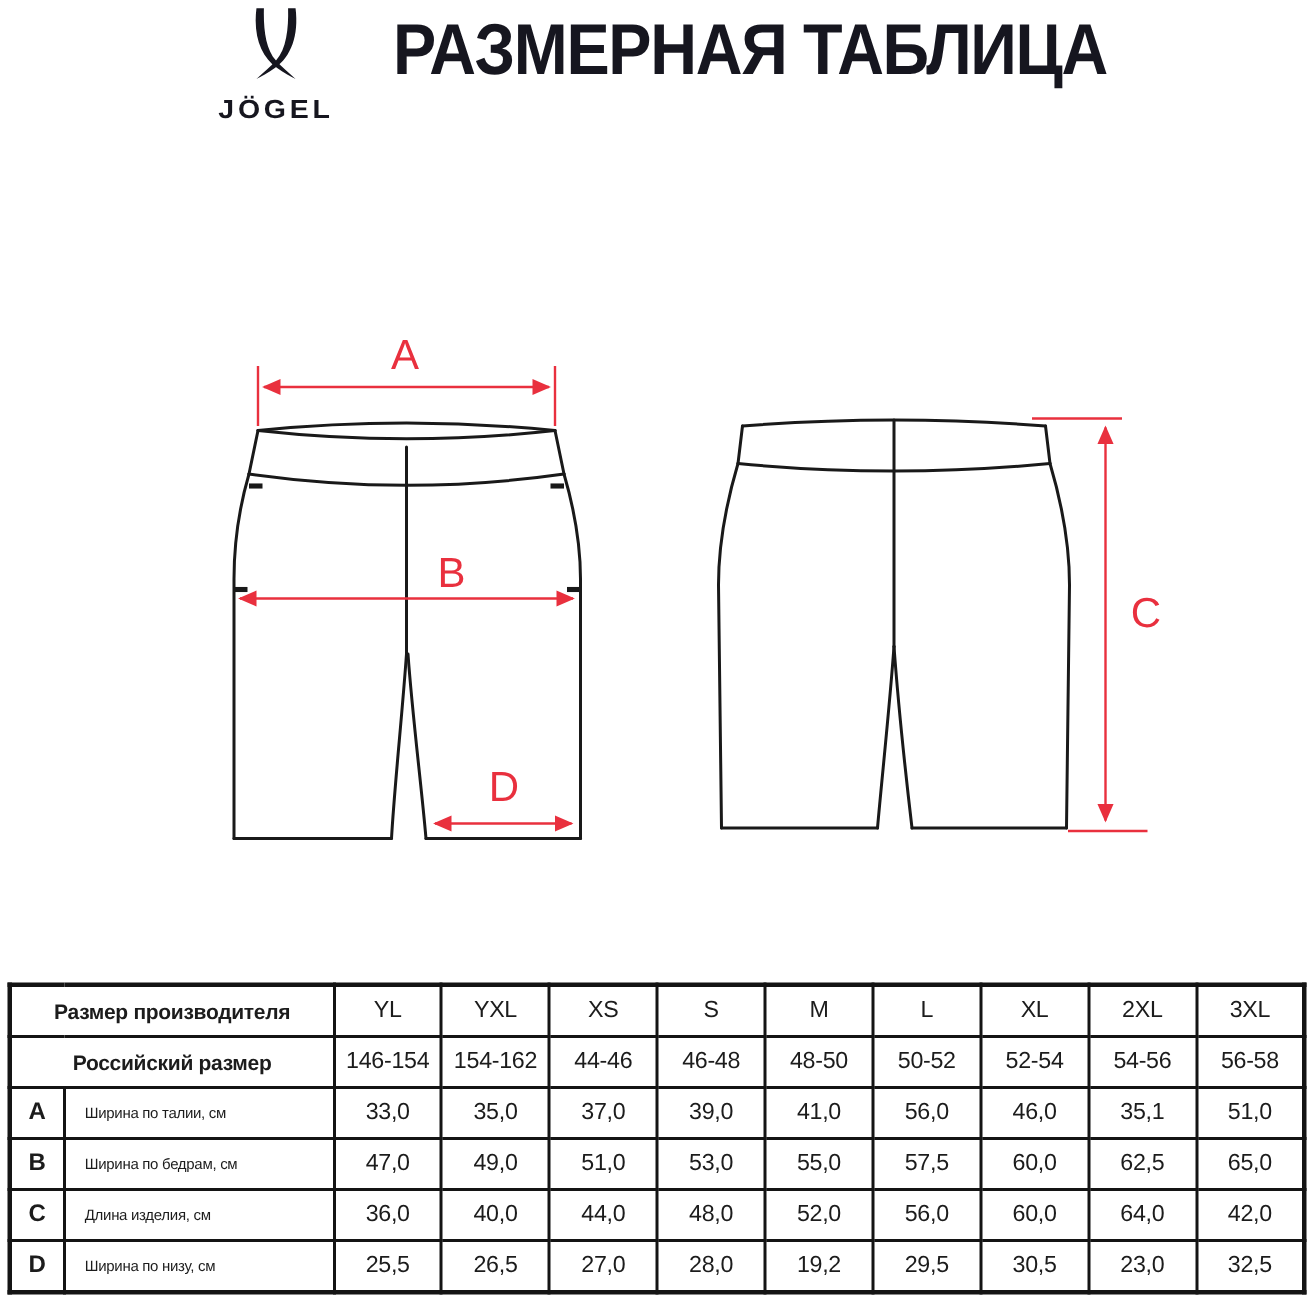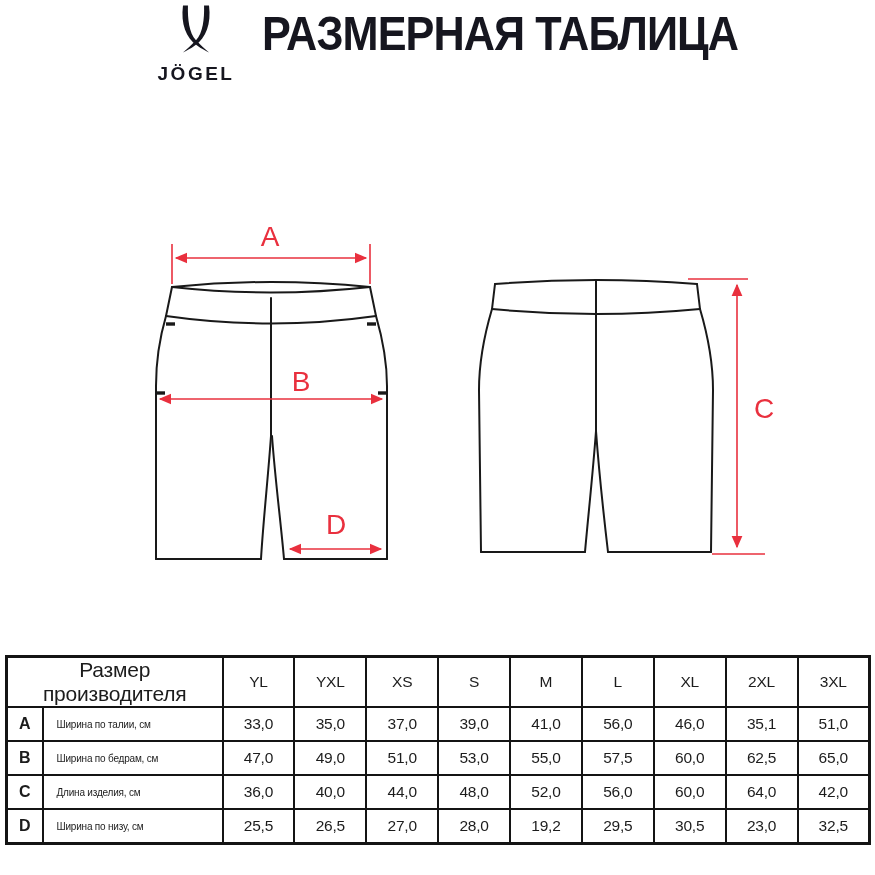--- a/index.html
+++ b/index.html
@@ -1,21 +1,21 @@
 <!DOCTYPE html>
 <html><head>
 <meta charset="utf-8">
 <style>
   html,body{margin:0;padding:0;background:#ffffff;}
   .page{
     position:relative;width:875px;height:875px;background:#ffffff;overflow:hidden;
     font-family:"Liberation Sans","DejaVu Sans",sans-serif;color:#1c1c1c;
   }
   
-  .logo{position:absolute;left:140px;top:2px;width:112px;text-align:center;}
+  .logo{position:absolute;left:128px;top:2px;width:112px;text-align:center;}
   .logo-mark{display:block;margin:0 auto;width:46px;height:56px;}
   .logo-text{
     margin-top:5px;font-size:19px;font-weight:700;letter-spacing:2.5px;
     color:#16161f;transform:scaleY(0.92);
   }
   
   .title{
     position:absolute;left:262px;top:6px;font-size:48px;font-weight:700;
     color:#16161f;letter-spacing:-1px;white-space:nowrap;
     transform:scaleX(0.9);transform-origin:0 0;
@@ -27,21 +27,21 @@
   .size-table{
     position:absolute;left:5px;top:655px;width:866px;
     border-collapse:collapse;table-layout:fixed;
     border:3px solid #141414;
   }
   .size-table td{
     border:2px solid #141414;height:32px;padding:0;
     text-align:center;vertical-align:middle;
     font-size:15.5px;letter-spacing:-0.2px;color:#1c1c1c;
   }
-  .size-table td.hlabel{font-weight:400;font-size:21px;margin-left:48px;}
+  .size-table td.hlabel{font-weight:700;font-size:14px;margin-left:48px;}
   .size-table td.letter{font-weight:700;font-size:16px;}
   .size-table td.desc{text-align:left;padding-left:13px;font-size:10px;}
 </style>
 </head>
 <body>
 
 <div class="page">
 
   <div class="logo">
     <svg class="logo-mark" viewBox="0 0 60 64" xmlns="http://www.w3.org/2000/svg">
@@ -136,20 +136,32 @@
         <td>YXL</td>
         <td>XS</td>
         <td>S</td>
         <td>M</td>
         <td>L</td>
         <td>XL</td>
         <td>2XL</td>
         <td>3XL</td>
       </tr>
       <tr>
+        <td colspan="2" class="hlabel">Российский размер</td>
+        <td>146-154</td>
+        <td>154-162</td>
+        <td>44-46</td>
+        <td>46-48</td>
+        <td>48-50</td>
+        <td>50-52</td>
+        <td>52-54</td>
+        <td>54-56</td>
+        <td>56-58</td>
+      </tr>
+      <tr>
         <td class="letter">A</td>
         <td class="desc">Ширина по талии, см</td>
         <td>33,0</td>
         <td>35,0</td>
         <td>37,0</td>
         <td>39,0</td>
         <td>41,0</td>
         <td>56,0</td>
         <td>46,0</td>
         <td>35,1</td>

